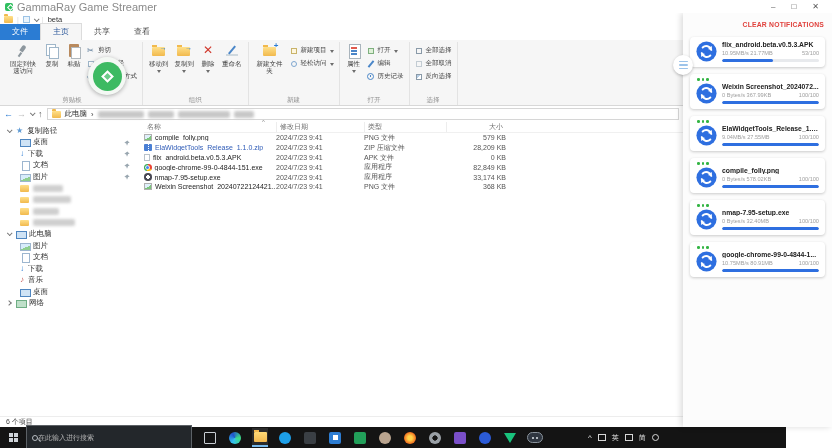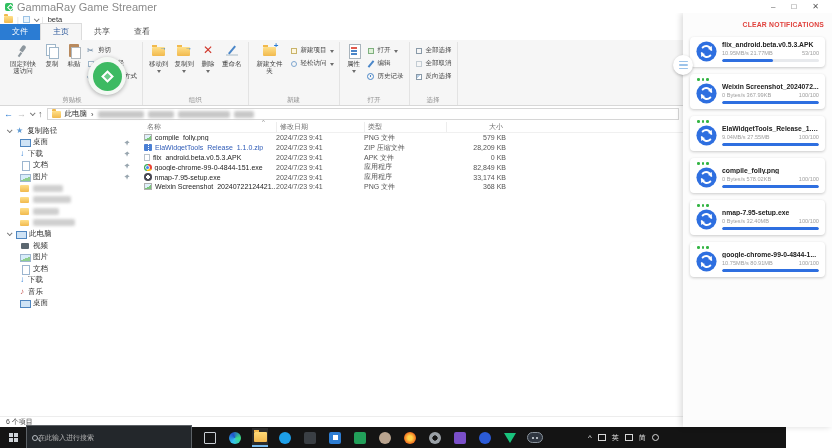--- a/index.html
+++ b/index.html
@@ -417,44 +417,47 @@
         </div>
 
       <div class="nrow root">
         <span class="expn">
             <span class="chev"></span>
           </span>
         <span class="nico ni-mon"></span>
         <span>此电脑</span>
       </div>
       <div class="nrow">
-          <span class="nico ni-vid"></span>
-          <span>视频</span>
-        </div>
-      <div class="nrow">
           <span class="nico ni-pic"></span>
           <span>图片</span>
         </div>
       <div class="nrow">
           <span class="nico ni-doc"></span>
           <span>文档</span>
         </div>
       <div class="nrow">
           <span class="nico ni-down">↓</span>
           <span>下载</span>
         </div>
       <div class="nrow">
           <span class="nico ni-music">♪</span>
           <span>音乐</span>
         </div>
       <div class="nrow">
           <span class="nico ni-mon"></span>
           <span>桌面</span>
         </div>
 
+      <div class="nrow root">
+        <span class="expn">
+            <span class="chev right"></span>
+          </span>
+        <span class="nico ni-net"></span>
+        <span>网络</span>
+      </div>
     </div>
 
     <div class="filearea">
       <div class="fheader">
         <span class="fh col-name">名称</span>
         <span class="fh col-date">修改日期</span>
         <span class="fh col-type">类型</span>
         <span class="fh col-size">大小</span>
         <span class="sortcaret">^</span>
       </div>

